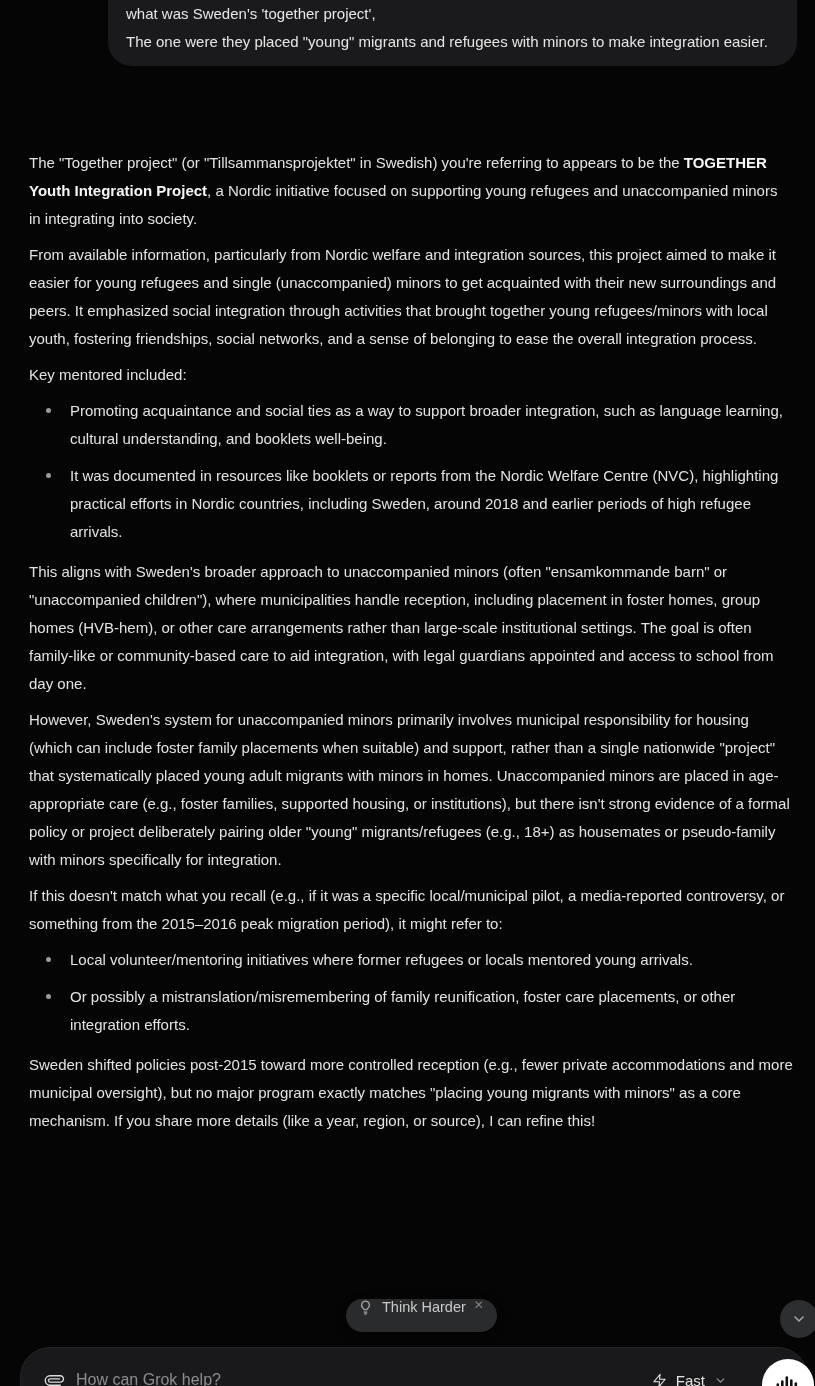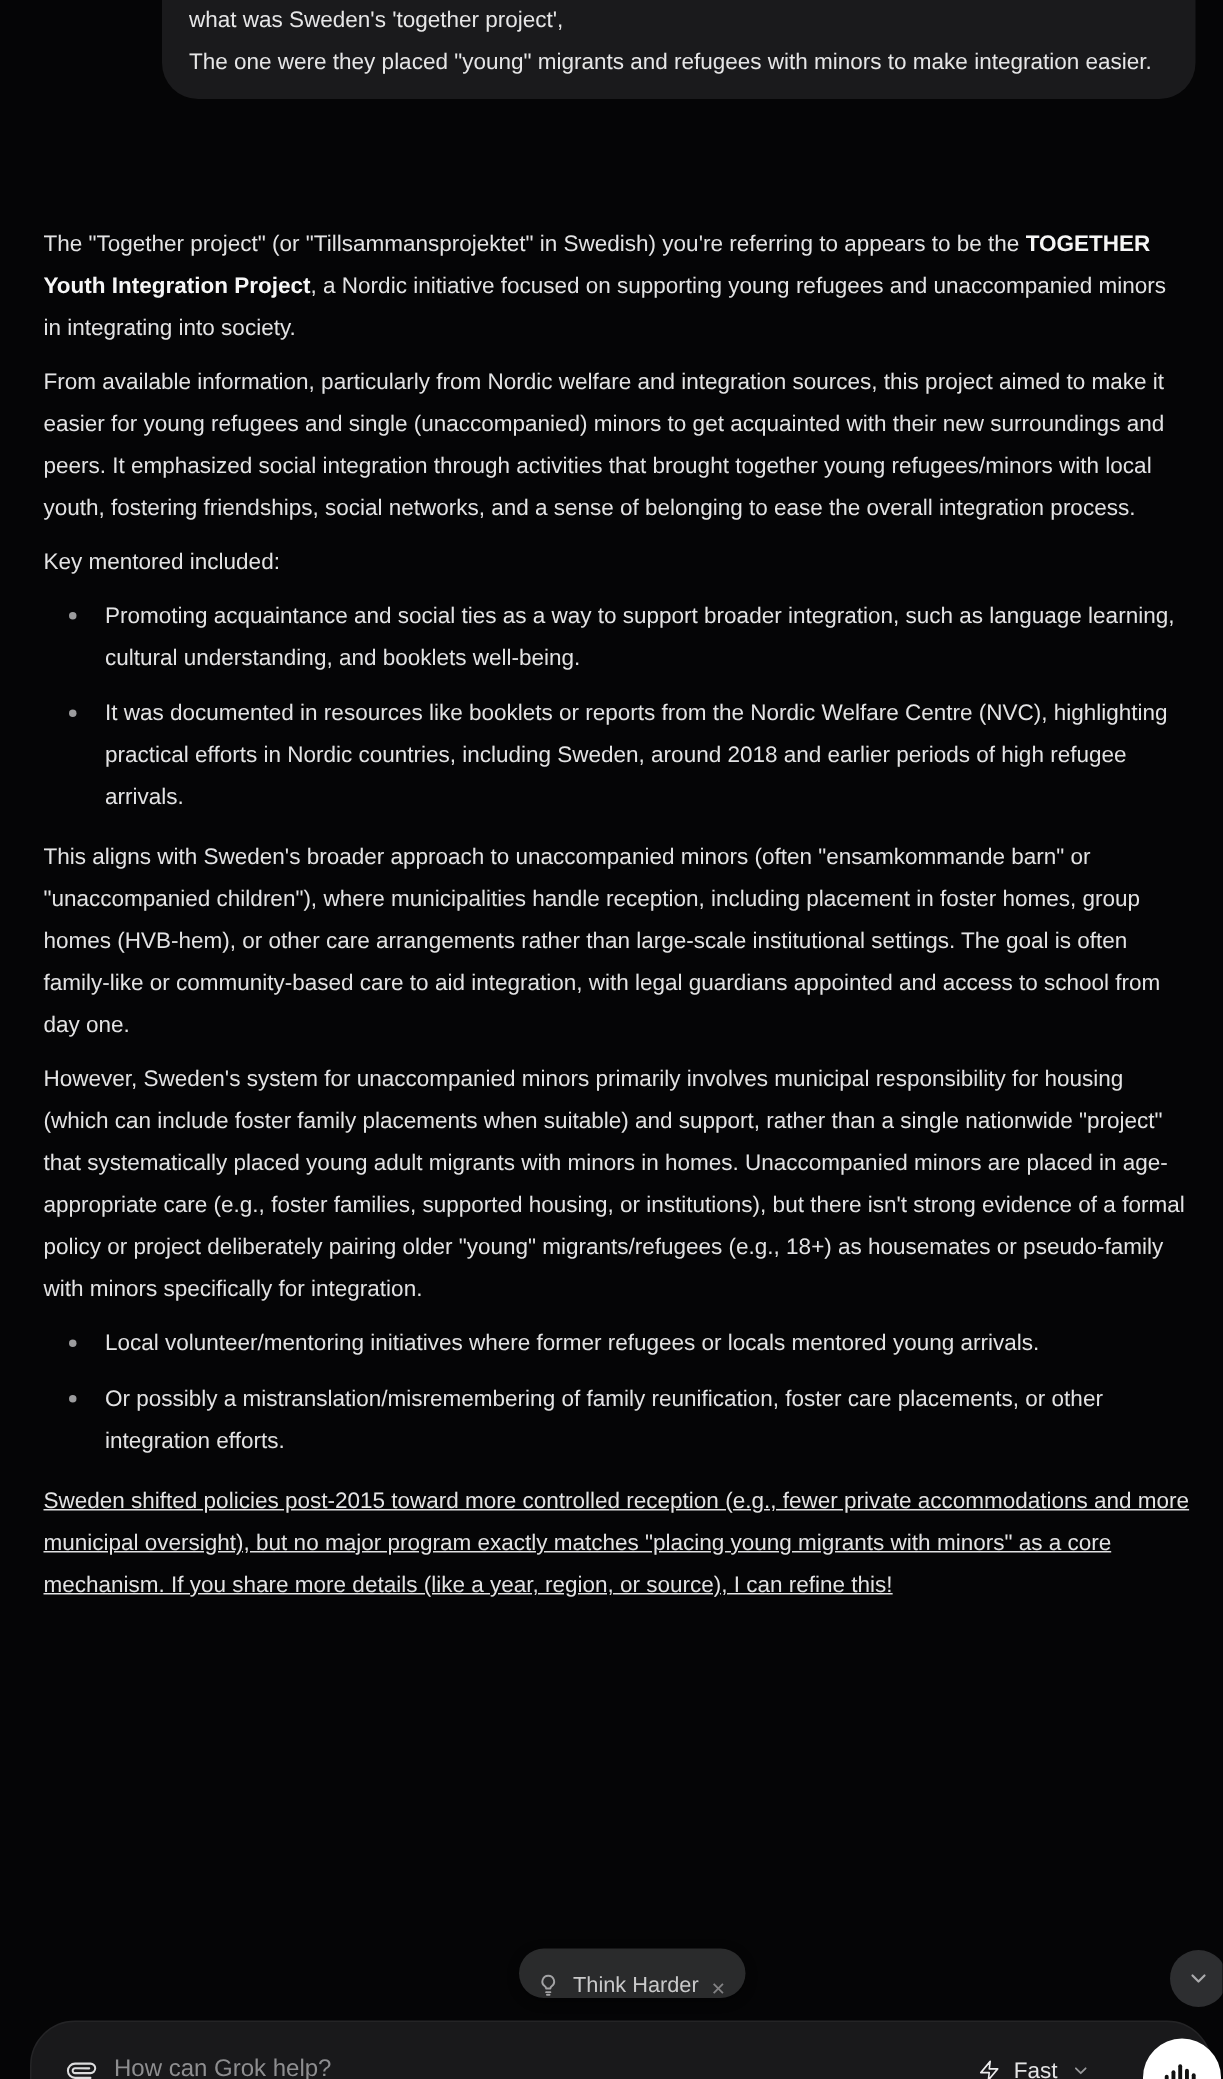--- a/index.html
+++ b/index.html
@@ -15,32 +15,32 @@
     background:#1a1a1c;border-radius:24px;
     padding:28px 20px 10px 18px;
     color:#e6e6e7;font-size:15px;line-height:28px;
   }
   
   .response{
     position:absolute;left:29px;top:149px;width:764px;
     color:#e3e3e4;font-size:15px;line-height:28px;
   }
   .response p{margin:0 0 8px;}
-  .response p:last-child{margin-bottom:0;text-decoration:underline;}
+  .response p:last-child{margin-bottom:0;}
   .response strong{color:#f6f6f6;font-weight:700;}
   .response ul{margin:0 0 12px;padding:0;list-style:none;}
   .response li{position:relative;padding-left:41px;margin-bottom:9px;}
   .response li::before{
     content:"";position:absolute;left:17px;top:11px;width:5px;height:5px;
     border-radius:50%;background:#9c9c9e;
   }
   
   .pill{
     position:absolute;left:346px;top:1299px;height:33px;z-index:6;
-    display:inline-flex;align-items:flex-end;gap:8px;padding:0 13px 0 11px;
+    display:inline-flex;align-items:flex-start;gap:8px;padding:0 13px 0 11px;
     background:#2a2b2c;border:none;border-radius:17px;cursor:pointer;
     color:#c9c9ca;font-size:14.5px;font-family:inherit;
     box-shadow:0 2px 8px rgba(0,0,0,.45);
   }
   .pill .ico{display:flex;color:#a3a3a5;}
   .pill .close{color:#828284;font-size:12px;line-height:1;}
   
   .scrolldown{
     position:absolute;left:780px;top:1300px;width:38px;height:38px;z-index:6;
     border:none;border-radius:50%;background:#2d2e30;cursor:pointer;
@@ -89,20 +89,21 @@
 <div class="response">
     <p><span>The "Together project" (or "Tillsammansprojektet" in Swedish) you're referring to appears to be the </span><strong>TOGETHER Youth Integration Project</strong><span>, a Nordic initiative focused on supporting young refugees and unaccompanied minors in integrating into society.</span></p>
     <p><span>From available information, particularly from Nordic welfare and integration sources, this project aimed to make it easier for young refugees and single (unaccompanied) minors to get acquainted with their new surroundings and peers. It emphasized social integration through activities that brought together young refugees/minors with local youth, fostering friendships, social networks, and a sense of belonging to ease the overall integration process.</span></p>
     <p><span>Key mentored included:</span></p>
     <ul>
       <li>Promoting acquaintance and social ties as a way to support broader integration, such as language learning, cultural understanding, and booklets well-being.</li>
       <li>It was documented in resources like booklets or reports from the Nordic Welfare Centre (NVC), highlighting practical efforts in Nordic countries, including Sweden, around 2018 and earlier periods of high refugee arrivals.</li>
     </ul>
     <p><span>This aligns with Sweden's broader approach to unaccompanied minors (often "ensamkommande barn" or "unaccompanied children"), where municipalities handle reception, including placement in foster homes, group homes (HVB-hem), or other care arrangements rather than large-scale institutional settings. The goal is often family-like or community-based care to aid integration, with legal guardians appointed and access to school from day one.</span></p>
     <p><span>However, Sweden's system for unaccompanied minors primarily involves municipal responsibility for housing (which can include foster family placements when suitable) and support, rather than a single nationwide "project" that systematically placed young adult migrants with minors in homes. Unaccompanied minors are placed in age-appropriate care (e.g., foster families, supported housing, or institutions), but there isn't strong evidence of a formal policy or project deliberately pairing older "young" migrants/refugees (e.g., 18+) as housemates or pseudo-family with minors specifically for integration.</span></p>
+    <p><span>If this doesn't match what you recall (e.g., if it was a specific local/municipal pilot, a media-reported controversy, or something from the 2015–2016 peak migration period), it might refer to:</span></p>
     <ul>
       <li>Local volunteer/mentoring initiatives where former refugees or locals mentored young arrivals.</li>
       <li>Or possibly a mistranslation/misremembering of family reunification, foster care placements, or other integration efforts.</li>
     </ul>
     <p><span>Sweden shifted policies post-2015 toward more controlled reception (e.g., fewer private accommodations and more municipal oversight), but no major program exactly matches "placing young migrants with minors" as a core mechanism. If you share more details (like a year, region, or source), I can refine this!</span></p>
   </div>
 
 <button class="pill">
   <span class="ico">
     <svg width="17" height="17" viewBox="0 0 24 24" fill="none" stroke="currentColor" stroke-width="1.8" stroke-linecap="round" stroke-linejoin="round">

